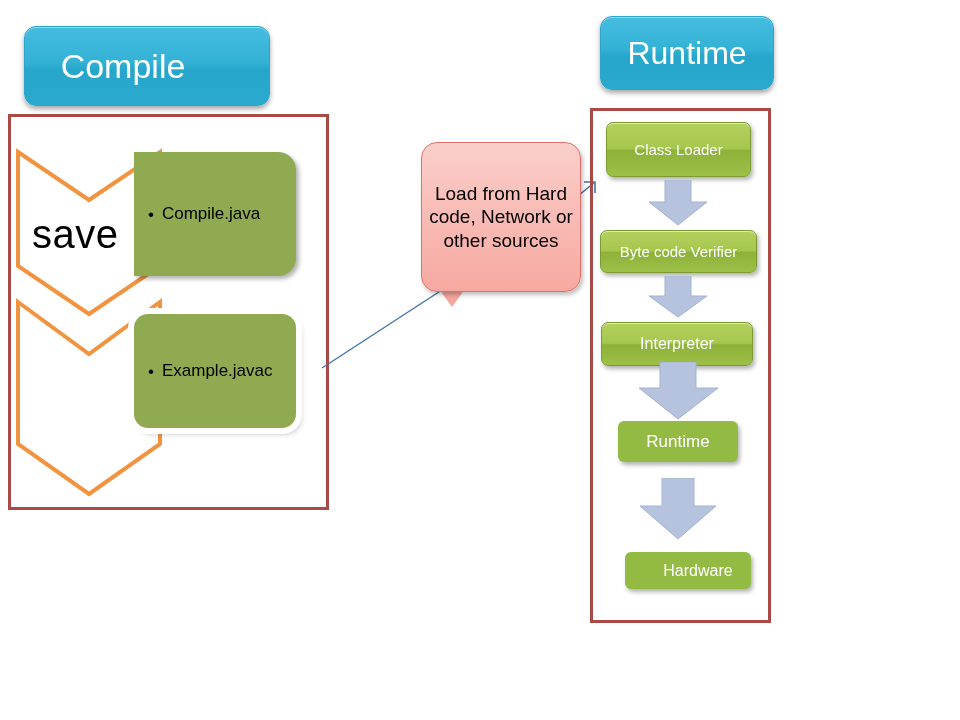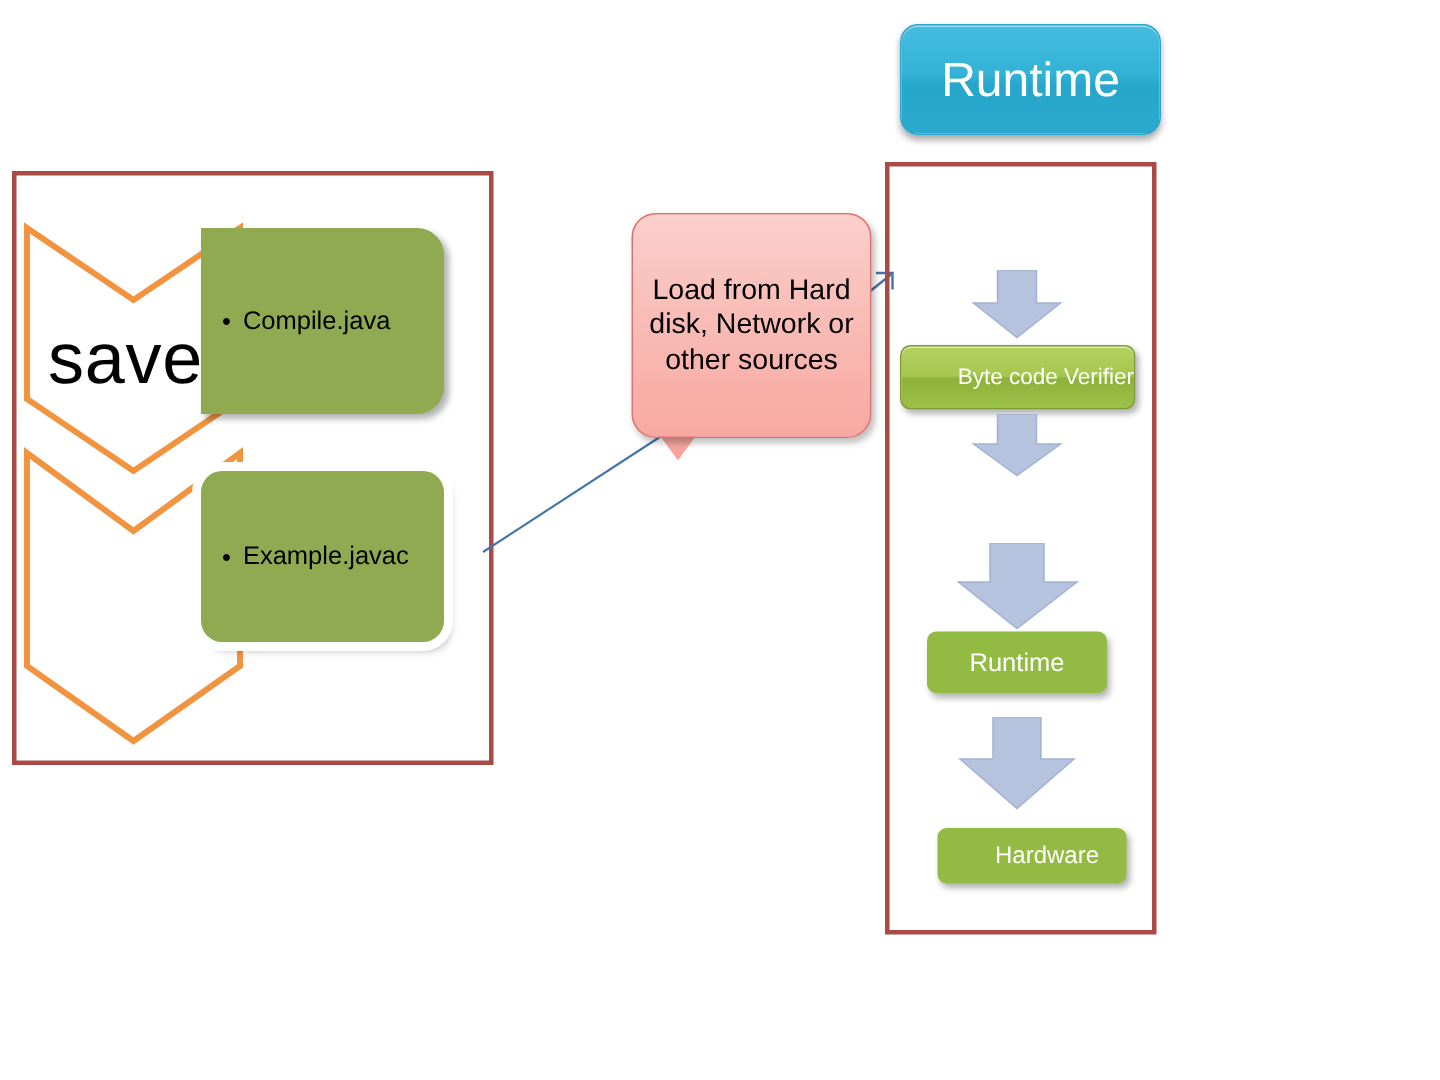--- a/index.html
+++ b/index.html
@@ -25,21 +25,21 @@
   
   .panel{position:absolute;border:3px solid #a94a46;background:transparent;}
   #panel-compile{left:8px;top:114px;width:315px;height:390px;}
   #panel-runtime{left:590px;top:108px;width:175px;height:509px;}
 
   
   .chev{position:absolute;}
   #chev-save{left:14px;top:148px;width:150px;height:170px;}
   #chev-javac{left:14px;top:298px;width:150px;height:200px;}
   .chev-label{
-    position:absolute;color:#000;font-size:48px;
+    position:absolute;color:#000;font-size:40px;
     font-family:"Liberation Sans", sans-serif;letter-spacing:.5px;
   }
   #lbl-save{left:32px;top:212px;}
   #lbl-javac{left:20px;top:366px;}
 
   
   .gbox{
     position:absolute;background:#8faa51;color:#000;
     display:flex;align-items:center;font-size:17px;
   }
@@ -78,37 +78,40 @@
   .rbox.glossy{
     border-radius:7px;border:1px solid #7d9b33;
     background:linear-gradient(to bottom,#b4d05e 0%,#a6c74e 48%,#8eb239 52%,#9cc048 100%);
     box-shadow:2px 3px 4px rgba(0,0,0,.30), inset 0 1px 0 rgba(255,255,255,.55);
   }
   .rbox.flat{
     border-radius:6px;background:#93bb44;
     box-shadow:2px 3px 4px rgba(0,0,0,.30);
   }
   #rb-classloader{left:606px;top:122px;width:143px;height:53px;font-size:15px;}
-  #rb-verifier{left:600px;top:230px;width:155px;height:41px;font-size:15px;justify-content:flex-end;}
+  #rb-verifier{left:600px;top:230px;width:155px;height:41px;font-size:15px;}
   #rb-interpreter{left:601px;top:322px;width:150px;height:42px;font-size:16px;}
   #rb-runtime{left:618px;top:421px;width:120px;height:41px;font-size:17px;}
   #rb-hardware{left:625px;top:552px;width:106px;height:37px;font-size:16px;padding-left:20px;}
 
   
   .barrow{position:absolute;}
 
   
   #connector-line{position:absolute;left:300px;top:270px;}
   #connector-arrow{position:absolute;left:560px;top:175px;}
 </style>
 </head>
 <body>
 
 <div id="stage">
 
+  <div class="pill" id="pill-compile">
+    <span class="plabel">Compile</span>
+  </div>
 
   <div class="pill" id="pill-runtime">
     <span>Runtime</span>
   </div>
 
   <div class="panel" id="panel-compile"></div>
 
   <svg class="chev" id="chev-save" viewBox="0 0 150 170">
     <polygon points="4,4 75,52 146,4 146,118 75,166 4,118" fill="none" stroke="#f29340" stroke-width="4"></polygon>
   </svg>
@@ -132,38 +135,44 @@
     <line x1="22" y1="98" x2="145" y2="18" stroke="#4472a8" stroke-width="1.4"></line>
   </svg>
 
   <svg id="connector-arrow" width="48" height="40">
     <line x1="4" y1="32" x2="34" y2="8" stroke="#4472a8" stroke-width="1.6"></line>
     <polyline points="24,7 35,7 35,18" fill="none" stroke="#4472a8" stroke-width="1.6"></polyline>
   </svg>
 
   <div id="callout-tail"></div>
   <div id="callout">
-    <span>Load from Hard disk, Network or other sources</span>
+    <span>Load from Hard code, Network or other sources</span>
   </div>
 
   <div class="panel" id="panel-runtime"></div>
 
+  <div class="rbox glossy" id="rb-classloader">
+    <span>Class Loader</span>
+  </div>
 
   <svg class="barrow" style="left:645px;top:180px;" width="66" height="46" viewBox="0 0 66 46">
     <polygon points="20,0 46,0 46,22 62,22 33,45 4,22 20,22" fill="#b6c3de" stroke="#a3b2d2" stroke-width="1"></polygon>
   </svg>
 
   <div class="rbox glossy" id="rb-verifier">
     <span>Byte code Verifier</span>
   </div>
 
   <svg class="barrow" style="left:645px;top:276px;" width="66" height="42" viewBox="0 0 66 42">
     <polygon points="20,0 46,0 46,20 62,20 33,41 4,20 20,20" fill="#b6c3de" stroke="#a3b2d2" stroke-width="1"></polygon>
   </svg>
 
+  <div class="rbox glossy" id="rb-interpreter">
+    <span>Interpreter</span>
+  </div>
 
   <svg class="barrow" style="left:636px;top:362px;" width="86" height="58" viewBox="0 0 86 58">
     <polygon points="24,0 60,0 60,26 82,26 42,57 3,26 24,26" fill="#b6c3de" stroke="#a3b2d2" stroke-width="1"></polygon>
   </svg>
 
   <div class="rbox flat" id="rb-runtime">
     <span>Runtime</span>
   </div>
 
   <svg class="barrow" style="left:636px;top:478px;" width="86" height="62" viewBox="0 0 86 62">

